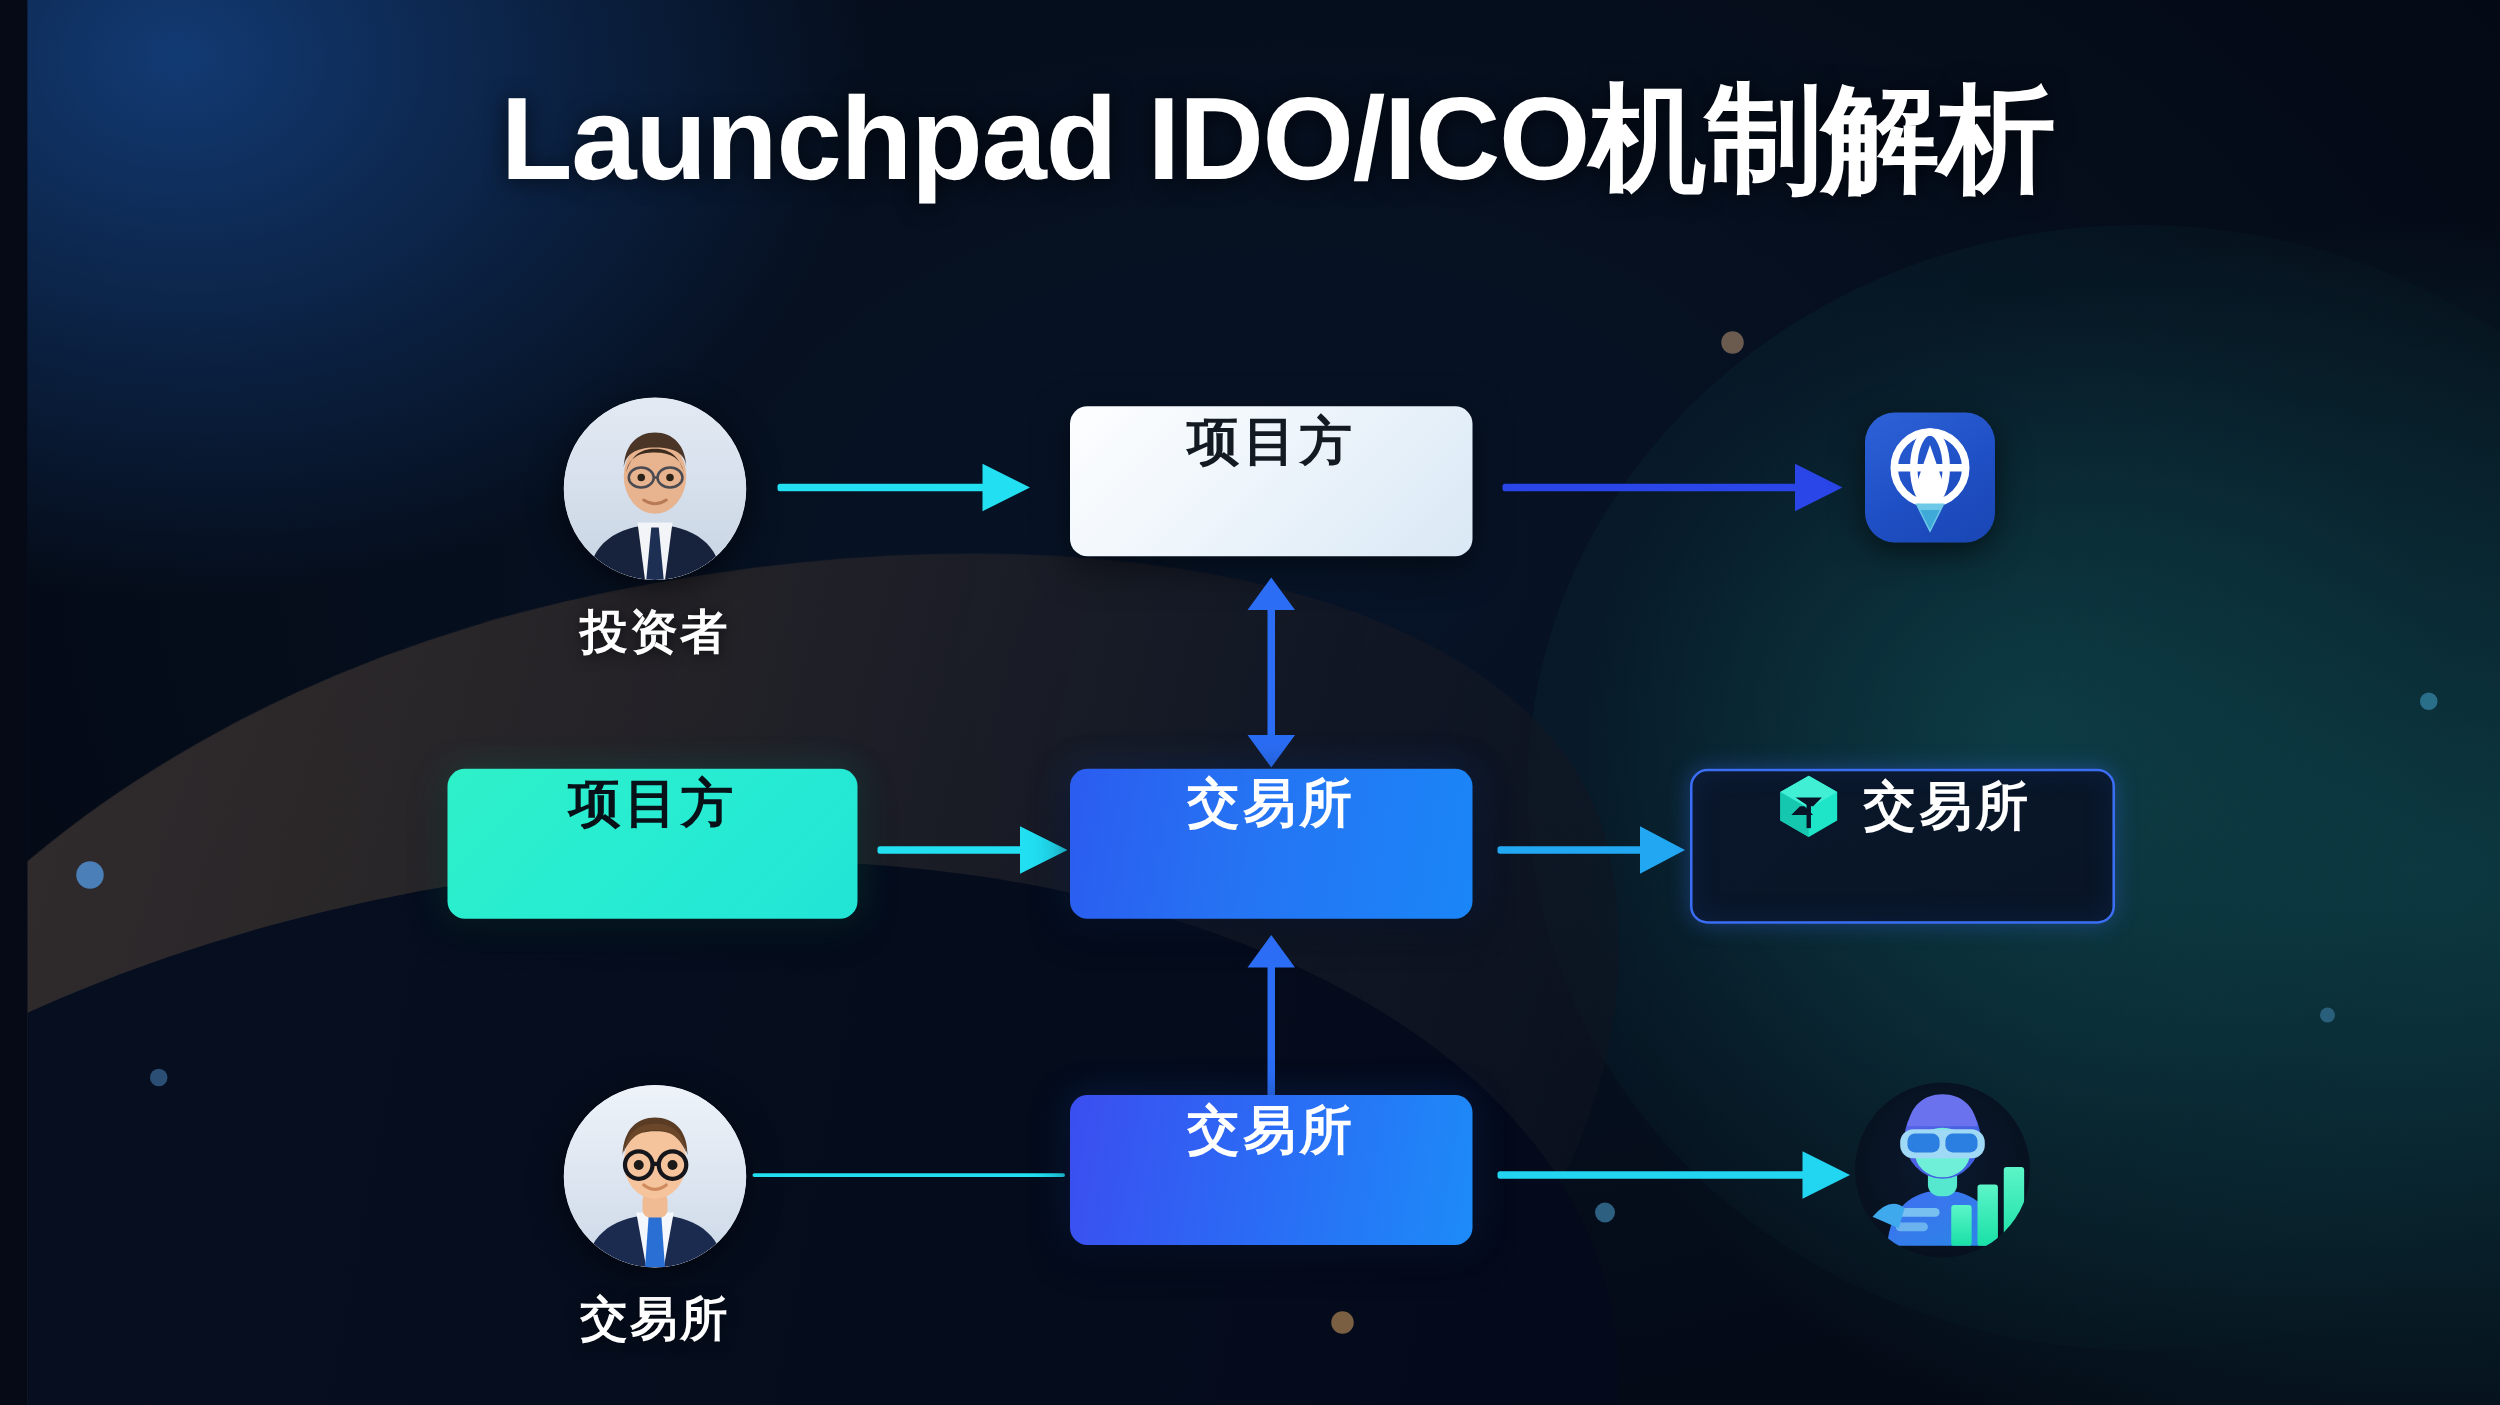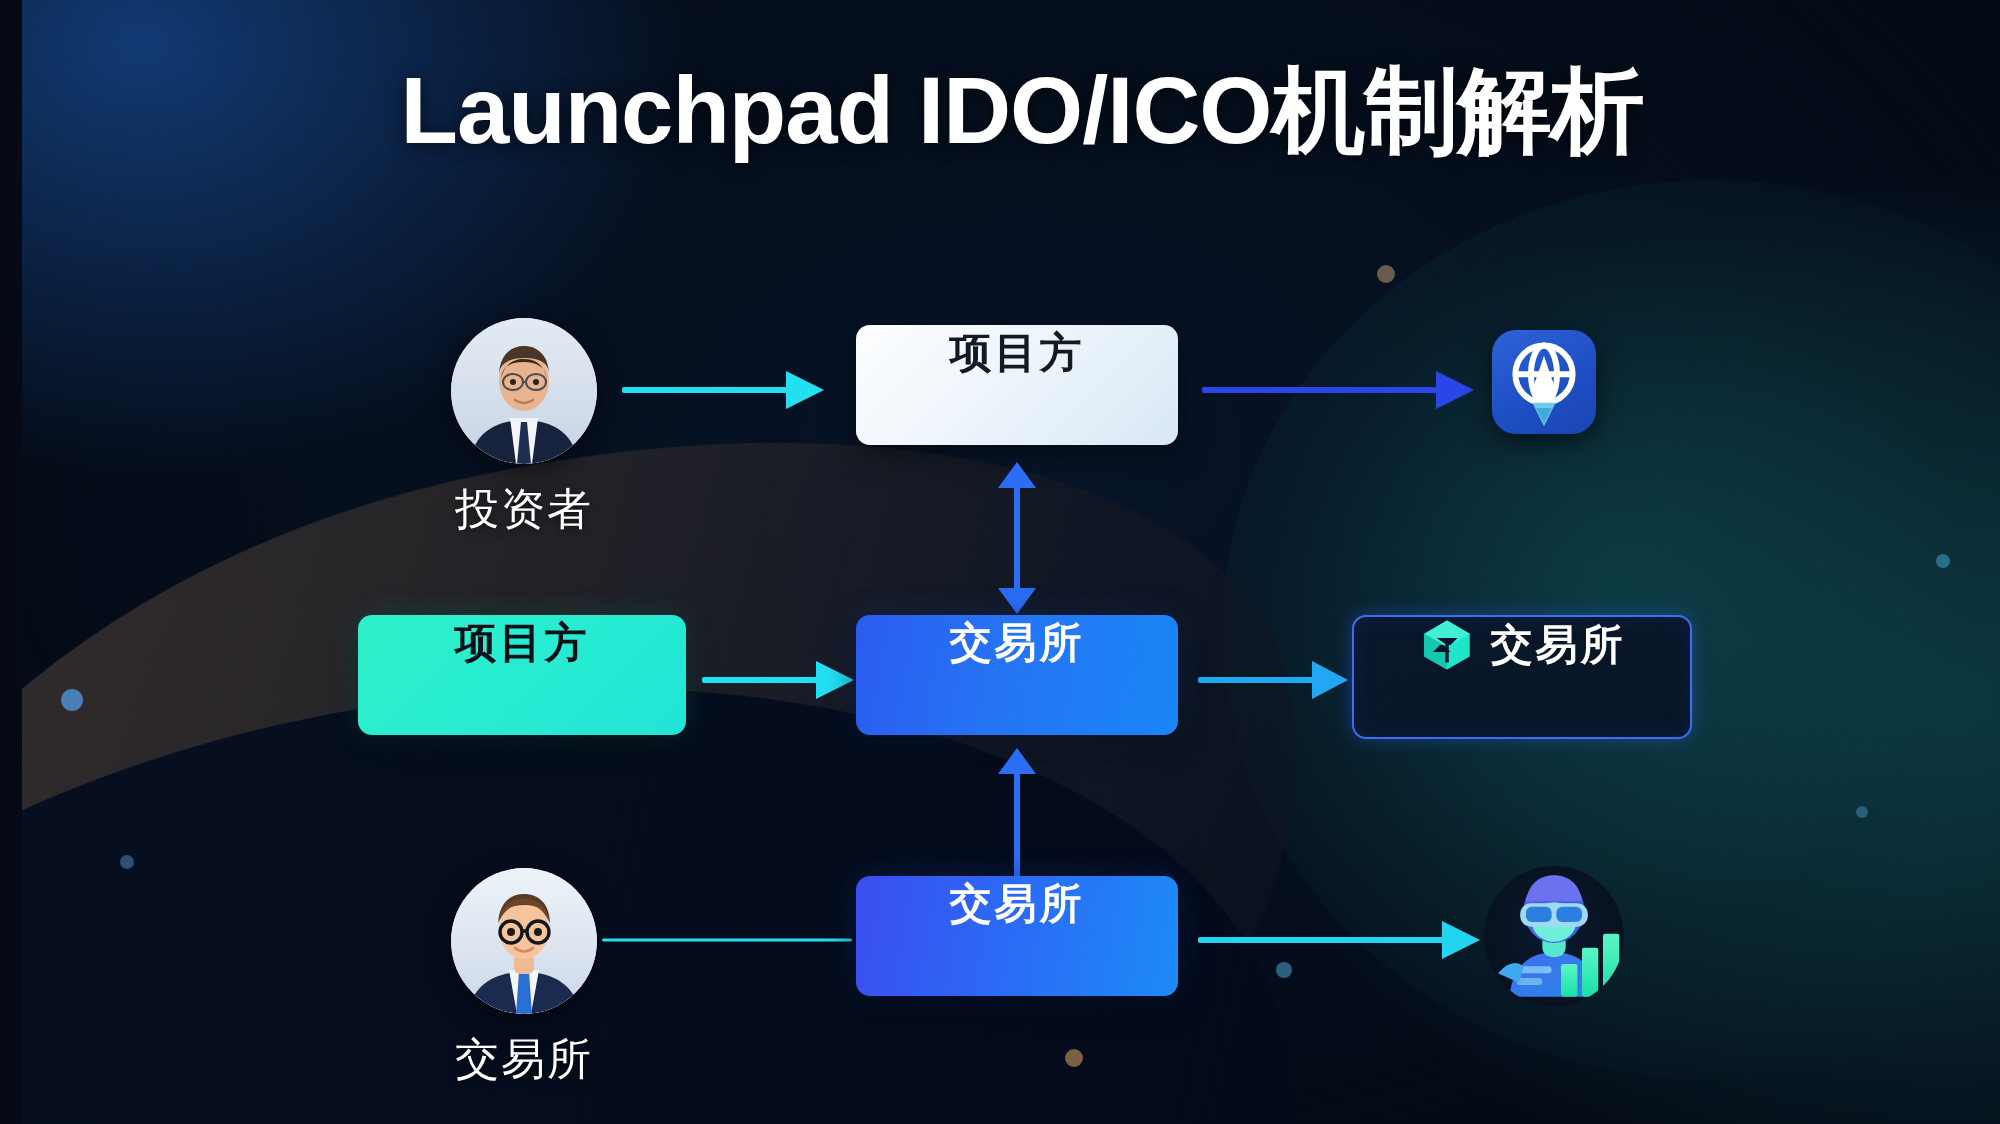--- a/index.html
+++ b/index.html
@@ -95,22 +95,22 @@
     border-radius: 50%;
     overflow: hidden;
     position: relative;
     background: #d7dfea;
     box-shadow: 0 6px 26px rgba(0,0,0,0.55);
   }
   .avatar svg { display: block; width: 100%; height: 100%; }
   .avatar-label {
     margin-top: 16px;
     color: #ffffff;
-    font-size: 44px;
-    font-weight: 400;
+    font-size: 38px;
+    font-weight: 700;
     letter-spacing: 2px;
     text-shadow: 0 2px 10px rgba(0,0,0,0.6);
   }
 
   
   .box {
     position: absolute;
     display: flex;
     align-items: flex-start;
     justify-content: center;

